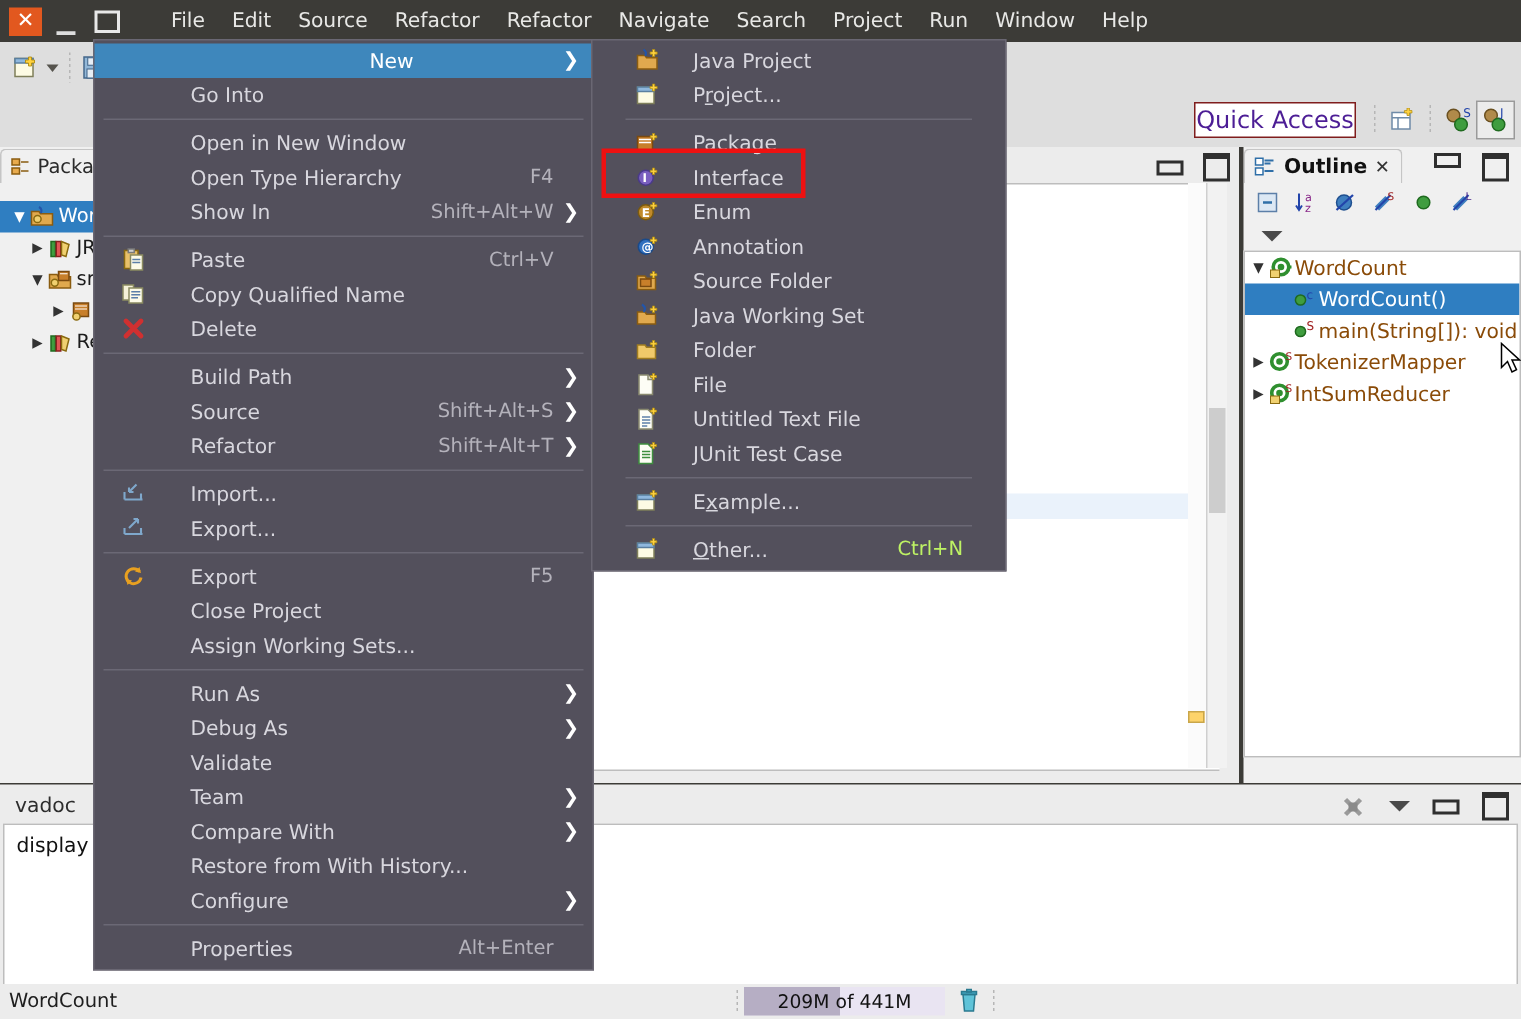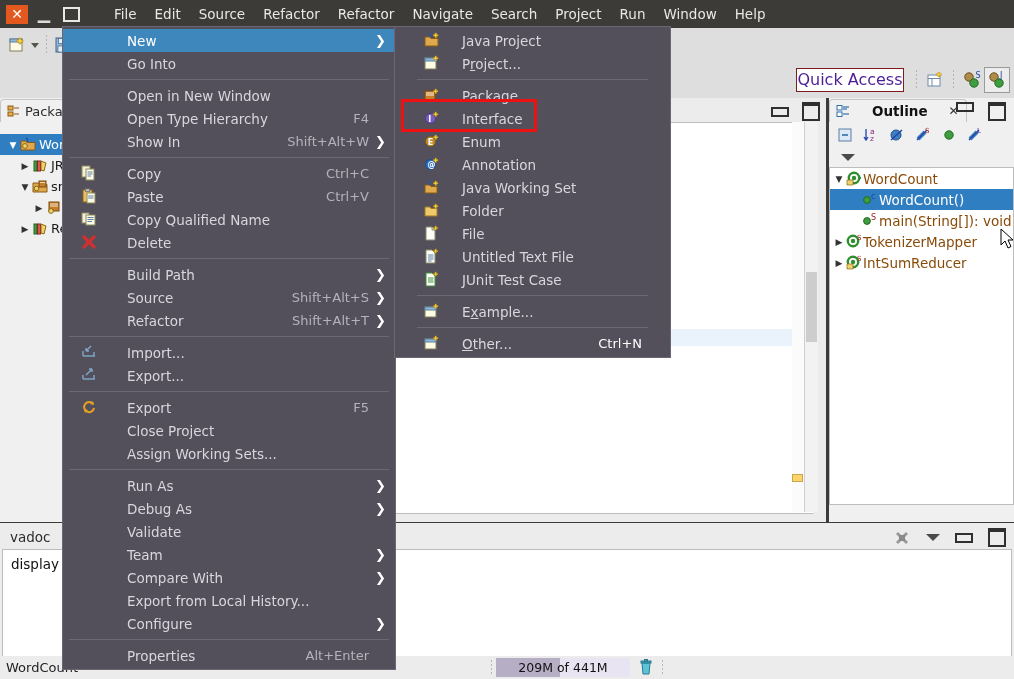--- a/index.html
+++ b/index.html
@@ -121,21 +121,21 @@
   .marker-bar { position:absolute; right: 22px; top: 24px; width: 12px; height: 390px; background:#fbfbfb; }
   .marker-yellow { position:absolute; right: 1px; top: 352px; width:9px; height:6px; background:#fdd36a; border:1px solid #c9a64a; }
 
   
   .outline-panel {
     position: absolute; left: 829px; top: 98px; width: 185px; height: 424px;
     background: #f0f0f0;
   }
   .outline-tabrow { height: 24px; display:flex; align-items:flex-end; position: relative; }
   .outline-tab {
-    height: 22px; display:flex; align-items:center; gap:21px; padding: 0 7px 0 6px;
+    height: 22px; display:flex; align-items:center; gap:5px; padding: 0 7px 0 6px;
     background: #f0f0f0;
     border-top:1px solid #c5c5c5; border-left:1px solid #c5c5c5; border-right:1px solid #c5c5c5;
     border-top-left-radius:4px; border-top-right-radius:4px;
     font-size: 13.5px; color: #111; font-weight: 600;
   }
   .x-close { color:#333; font-size:12px; }
   .outline-minmax { position:absolute; right: 8px; top: 4px; display:flex; gap: 14px; }
   .outline-toolbar { height: 25px; display: flex; align-items: center; gap: 9px; padding-left: 8px; }
   .outline-toolbar2 { height: 20px; padding-left: 12px; display:flex; align-items:center;}
   .otri::after { content:""; display:block; width:0;height:0;
@@ -186,39 +186,39 @@
     position: absolute; left: 62px; top: 26px; width: 332px;
     background: #53505c; border: 1px solid #6a6773;
     padding: 2px 0 2px 0;
     z-index: 50;
     font-size: 13.5px;
   }
   .cm-item {
     position: relative; height: 23px; display: flex; align-items: center;
     color: #d8d7de; padding-left: 18px; white-space: nowrap;
   }
-  .cm-item.hl { background: #3e87bc; color: #ffffff; }
+  .cm-item.hl { background: #3e87bc; color: #ffffff; justify-content: center; }
   .cm-ico { position: absolute; left: 18px; width: 16px; height: 16px; top: 3px; }
   .cm-text { margin-left: 46px; }
   .cm-accel { position: absolute; right: 26px; color: #b4b2bb; font-size: 13px; }
   .cm-arrow { position: absolute; right: 9px; color: #ffffff; font-size: 13px; font-weight: bold; }
   .cm-sep { height: 1px; background: #6b6875; margin: 4px 6px; }
 
   
   .submenu {
     position: absolute; left: 394px; top: 26px; width: 243px;
     background: #53505c; border: 1px solid #6a6773;
     padding: 2px 16px;
     z-index: 60; font-size: 13.5px;
   }
   .sm-item { position: relative; height: 23px; display:flex; align-items:center;
              color:#d8d7de; white-space: nowrap; }
   .sm-ico { position:absolute; left: 13px; width:16px; height:16px; top:3px; }
   .sm-text { margin-left: 51px; }
-  .sm-accel { position:absolute; right: 12px; color:#ffffff; font-size:13px; }
+  .sm-accel { position:absolute; right: 12px; color:#bef264; font-size:13px; }
   .sm-sep { height:1px; background:#6b6875; margin: 4px 6px; }
   .underline { text-decoration: underline; }
 
   .red-box {
     position: absolute; left: 401px; top: 99px; width: 136px; height: 33px;
     border: 3px solid #ee1111; z-index: 70; box-sizing: border-box; pointer-events: none;
   }
 
   .cursor-arrow { position: absolute; left: 1000px; top: 228px; z-index: 80; }
 </style>
@@ -682,33 +682,20 @@
       <span class="cm-text">Show In</span>
       <span class="cm-accel">Shift+Alt+W</span>
       <span class="cm-arrow">❯</span>
     </div>
 
     <div class="cm-sep"></div>
 
     <div class="cm-item">
       <span class="cm-ico">
         <svg width="16" height="16" viewBox="0 0 16 16">
-            <rect x="1" y="1" width="8" height="11" fill="#f5f1d8" stroke="#8a8a60"></rect>
-            <rect x="5" y="4" width="8" height="11" fill="#fdfbe8" stroke="#8a8a60"></rect>
-            <line x1="6.5" y1="7" x2="11.5" y2="7" stroke="#5c7fa8"></line>
-            <line x1="6.5" y1="9" x2="11.5" y2="9" stroke="#5c7fa8"></line>
-            <line x1="6.5" y1="11" x2="10" y2="11" stroke="#5c7fa8"></line>
-          </svg>
-      </span>
-      <span class="cm-text">Copy</span>
-      <span class="cm-accel">Ctrl+C</span>
-    </div>
-    <div class="cm-item">
-      <span class="cm-ico">
-        <svg width="16" height="16" viewBox="0 0 16 16">
             <rect x="2" y="2" width="9" height="12" fill="#e8c06a" stroke="#8a6a10"></rect>
             <rect x="4.5" y="1" width="4" height="2.4" fill="#cfcfcf" stroke="#7a7a7a"></rect>
             <rect x="6" y="5" width="8" height="10" fill="#fdfbe8" stroke="#8a8a60"></rect>
             <line x1="7.2" y1="8" x2="12.5" y2="8" stroke="#5c7fa8"></line>
             <line x1="7.2" y1="10" x2="12.5" y2="10" stroke="#5c7fa8"></line>
           </svg>
       </span>
       <span class="cm-text">Paste</span>
       <span class="cm-accel">Ctrl+V</span>
     </div>
@@ -810,21 +797,21 @@
     </div>
     <div class="cm-item">
       <span class="cm-text">Team</span>
       <span class="cm-arrow">❯</span>
     </div>
     <div class="cm-item">
       <span class="cm-text">Compare With</span>
       <span class="cm-arrow">❯</span>
     </div>
     <div class="cm-item">
-      <span class="cm-text">Export from Local History...</span>
+      <span class="cm-text">Restore from With History...</span>
     </div>
     <div class="cm-item">
       <span class="cm-text">Configure</span>
       <span class="cm-arrow">❯</span>
     </div>
 
     <div class="cm-sep"></div>
 
     <div class="cm-item">
       <span class="cm-text">Properties</span>
@@ -890,20 +877,30 @@
     </div>
     <div class="sm-item">
       <span class="sm-ico">
         <svg width="16" height="16" viewBox="0 0 16 16">
             <circle cx="6.5" cy="8.5" r="5" fill="#2f6fbf" stroke="#1a4a8a"></circle>
             <text x="3.6" y="11.4" font-size="8" fill="#ffffff" font-family="DejaVu Sans" font-weight="bold">@</text>
             <path d="M11 2 l1.4 0 0 1.5 1.5 0 0 1.4 -1.5 0 0 1.5 -1.4 0 0-1.5 -1.5 0 0-1.4 1.5 0z" fill="#ffd23f" stroke="#b08c10" stroke-width=".5"></path>
           </svg>
       </span>
       <span class="sm-text">Annotation</span>
+    </div>
+    <div class="sm-item">
+      <span class="sm-ico">
+        <svg width="16" height="16" viewBox="0 0 16 16">
+            <path d="M1 5 h5 l1 1.5 h6 V14 H1z" fill="#e0a94e" stroke="#8a5c10"></path>
+            <rect x="3" y="7" width="7" height="5" fill="#c87f2a" stroke="#7a4a10"></rect>
+            <path d="M11 2 l1.4 0 0 1.5 1.5 0 0 1.4 -1.5 0 0 1.5 -1.4 0 0-1.5 -1.5 0 0-1.4 1.5 0z" fill="#ffd23f" stroke="#b08c10" stroke-width=".5"></path>
+          </svg>
+      </span>
+      <span class="sm-text">Source Folder</span>
     </div>
     <div class="sm-item">
       <span class="sm-ico">
         <svg width="16" height="16" viewBox="0 0 16 16">
             <path d="M1 6 h5 l1 1.5 h6 V14 H1z" fill="#e0a94e" stroke="#8a5c10"></path>
             <path d="M4 1 c2.4 1.6 2.4 3.6 1 5" stroke="#2255aa" stroke-width="1.5" fill="none"></path>
             <path d="M11 2 l1.4 0 0 1.5 1.5 0 0 1.4 -1.5 0 0 1.5 -1.4 0 0-1.5 -1.5 0 0-1.4 1.5 0z" fill="#ffd23f" stroke="#b08c10" stroke-width=".5"></path>
           </svg>
       </span>
       <span class="sm-text">Java Working Set</span>

